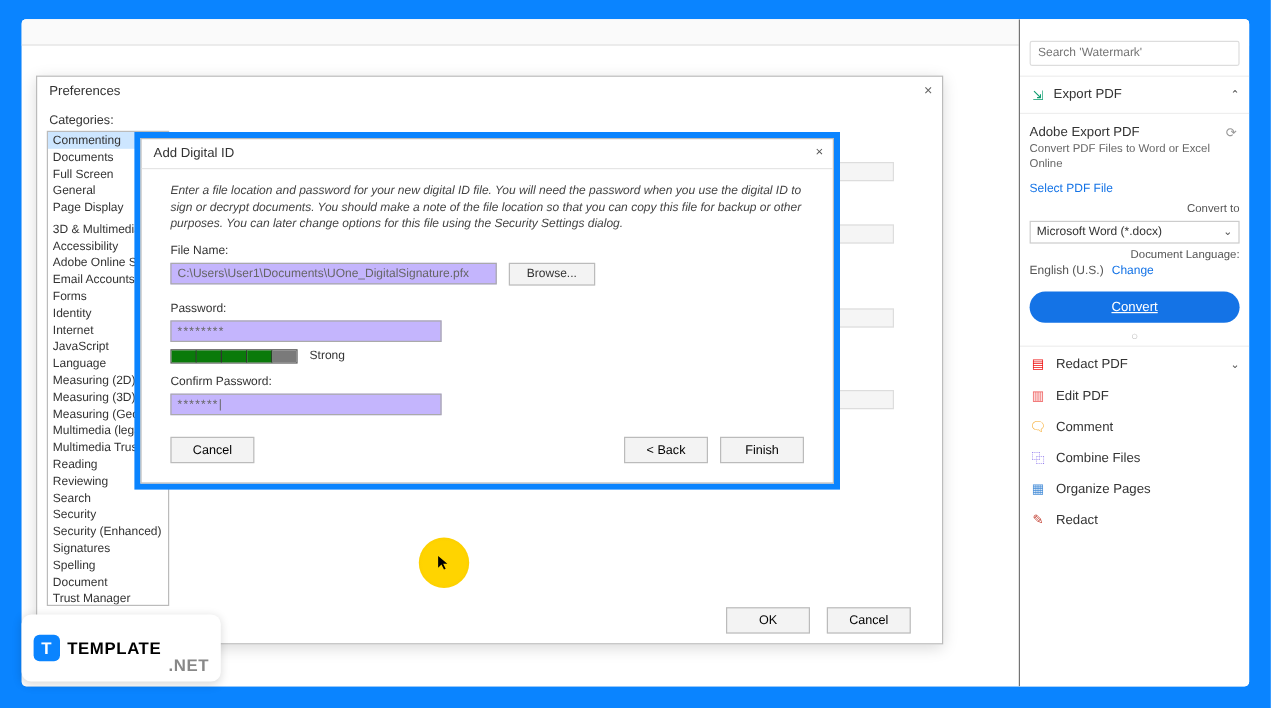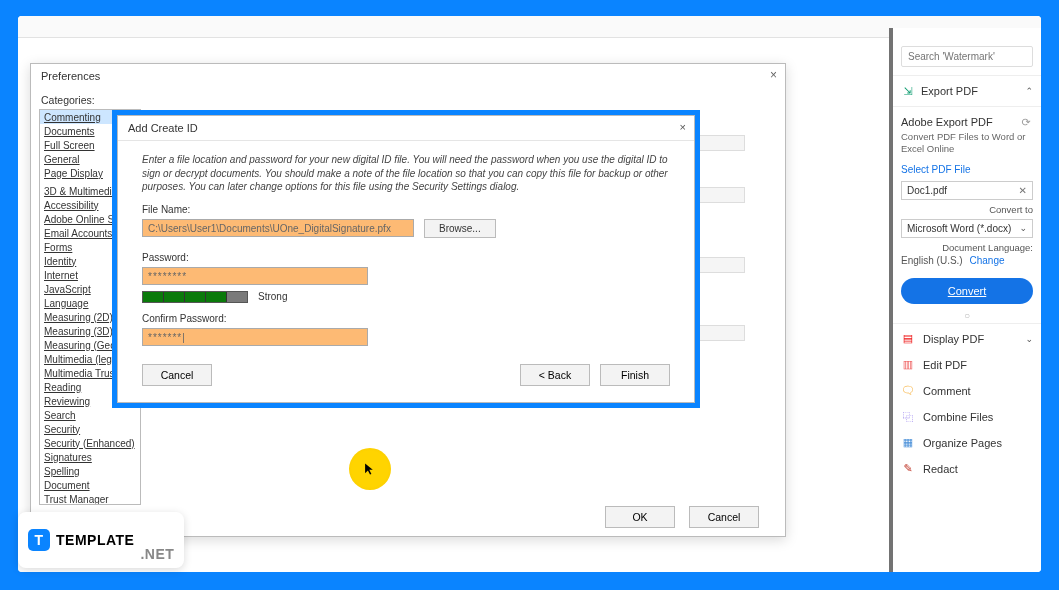--- a/index.html
+++ b/index.html
@@ -1,20 +1,20 @@
 <!DOCTYPE html>
 <html><head>
 <meta charset="utf-8">
 <style>
 * { box-sizing: border-box; margin: 0; padding: 0; font-family: "Segoe UI", Tahoma, sans-serif; }
 body { width: 1059px; height: 590px; background: #0a84ff; position: relative; overflow: hidden; }
 .stage { position: absolute; left: 18px; top: 16px; right: 18px; bottom: 18px; background: #f0f0f0; border-radius: 4px; overflow: hidden; }
 .app-bg { position: absolute; inset: 0; background: #fff; }
 .toolbar-top { height: 22px; background: #fafafa; border-bottom: 1px solid #e2e2e2; }
-.right-panel { position: absolute; right: 0; top: 12px; bottom: 0; width: 152px; background: #fff; border-left: 4px solid #737373; font-size: 10px; color: #333; }
+.right-panel { position: absolute; right: 0; top: 0; bottom: 0; width: 192px; background: #fff; border-left: 1px solid #737373; font-size: 10px; color: #333; }
 .rp-search { margin: 18px 8px 8px 8px; }
 .rp-search input { width: 100%; padding: 4px 6px; border: 1px solid #ddd; border-radius: 2px; font-size: 10px; color: #888; }
 .rp-hr { border: none; border-top: 1px solid #eee; margin: 2px 0; }
 .rp-section { padding: 6px 8px; display: flex; align-items: center; gap: 6px; font-size: 11px; }
 .rp-section.expand { justify-content: space-between; }
 .rp-title { font-weight: 400; color: #333; }
 .rp-sub { padding: 2px 8px 6px 8px; color: #666; font-size: 9.5px; line-height: 1.3; }
 .rp-link { color: #1473e6; font-size: 10px; padding: 2px 8px; cursor: pointer; }
 .rp-field { margin: 4px 8px; }
 .rp-input { width: 100%; border: 1px solid #ccc; padding: 3px 5px; font-size: 10px; display: flex; justify-content: space-between; align-items: center; background: #fff; }
@@ -31,37 +31,37 @@
 .ico-organize { color: #4a90d9; }
 .ico-redact { color: #c0392b; }
 .ico-refresh { color: #999; font-size: 11px; }
 
 .pref-dialog { position: absolute; left: 12px; top: 47px; width: 756px; height: 474px; background: #fff; border: 1px solid #bbb; box-shadow: 0 3px 12px rgba(0,0,0,.15); }
 .pref-title { padding: 6px 10px; font-size: 11px; color: #333; position: relative; }
 .pref-close { position: absolute; right: 8px; top: 4px; font-size: 12px; color: #666; cursor: pointer; }
 .pref-body { display: flex; height: calc(100% - 60px); }
 .pref-cat-label { font-size: 10.5px; padding: 6px 10px 3px 10px; color: #333; }
 .pref-cat-list { width: 102px; border: 1px solid #bbb; margin: 0 0 0 8px; height: 396px; overflow: hidden; background: #fff; font-size: 10px; }
-.pref-cat-list div { padding: 1.5px 4px; color: #333; white-space: nowrap; cursor: pointer; text-decoration: underline; }
+.pref-cat-list div { padding: 1.5px 4px; color: #333; white-space: nowrap; cursor: pointer; }
 .pref-cat-list div.sel { background: #cde6ff; }
 .pref-cat-list .spacer { height: 4px; padding: 0; }
 .pref-right { flex: 1; position: relative; }
 .ghost-btn { position: absolute; width: 50px; height: 16px; background: #f5f5f5; border: 1px solid #ddd; }
 .pref-footer { position: absolute; bottom: 8px; right: 26px; display: flex; gap: 14px; }
 .win-btn { min-width: 70px; padding: 4px 14px; background: #f3f3f3; border: 1px solid #bbb; font-size: 10.5px; text-align: center; cursor: pointer; }
 
 .digid-wrap { position: absolute; left: 94px; top: 94px; width: 588px; background: #0a84ff; padding: 5px; }
 .digid-dialog { background: #fff; border: 1px solid #bbb; position: relative; }
 .digid-title { padding: 6px 10px; font-size: 11px; color: #333; border-bottom: 1px solid #e5e5e5; position: relative; }
 .digid-close { position: absolute; right: 8px; top: 5px; font-size: 11px; color: #555; cursor: pointer; }
 .digid-body { padding: 12px 24px 8px 24px; font-size: 10px; color: #333; }
 .digid-desc { font-size: 10px; color: #444; line-height: 1.35; margin-bottom: 10px; font-style: italic; }
 .fld-label { font-size: 10px; margin-top: 8px; margin-bottom: 4px; }
 .fld-row { display: flex; gap: 10px; align-items: center; }
-.fld-input { flex: 0 0 272px; border: 1px solid #aaa; padding: 3px 5px; font-size: 10px; color: #666; background: #fdba74; height: 18px; }
+.fld-input { flex: 0 0 272px; border: 1px solid #aaa; padding: 3px 5px; font-size: 10px; color: #666; background: #c4b5fd; height: 18px; }
 .fld-input.pwd { flex: 0 0 226px; letter-spacing: 1px; }
 .browse-btn { padding: 3px 14px; background: #f3f3f3; border: 1px solid #bbb; font-size: 10px; cursor: pointer; }
 .strength { display: flex; align-items: center; gap: 10px; margin-top: 6px; }
 .strength-bar { display: flex; width: 106px; height: 12px; border: 1px solid #555; }
 .seg { flex: 1; border-right: 1px solid #333; }
 .seg:last-child { border-right: none; }
 .seg.green { background: #0a7a0a; }
 .seg.grey { background: #7a7a7a; }
 .strength-label { font-size: 10px; font-weight: normal; }
 .digid-footer { display: flex; justify-content: space-between; padding: 10px 24px 16px 24px; }
@@ -93,44 +93,38 @@
         </span>
         <span class="chev">⌃</span>
       </div>
       <hr class="rp-hr">
       <div class="rp-section expand" style="padding-bottom:0">
         <span class="rp-title">Adobe Export PDF</span>
         <span class="ico ico-refresh">⟳</span>
       </div>
       <div class="rp-sub">Convert PDF Files to Word or Excel Online</div>
       <div class="rp-link">Select PDF File</div>
-      <div class="rp-field">
-        <div class="rp-input">
-          <span>Doc1.pdf</span>
-          <span style="color:#777;cursor:pointer;">✕</span>
-        </div>
-      </div>
       <div class="rp-label">Convert to</div>
       <div class="rp-field">
         <div class="rp-input">
           <span>Microsoft Word (*.docx)</span>
           <span class="chev">⌄</span>
         </div>
       </div>
       <div class="rp-label">Document Language:</div>
       <div style="padding:0 8px 4px 8px;font-size:10px;color:#555;">
         <span>English (U.S.)</span>
         <span class="rp-link" style="padding:0 0 0 4px;display:inline">Change</span>
       </div>
       <div class="rp-convert-btn">Convert</div>
       <div style="text-align:center;color:#bbb;margin-top:-2px">○</div>
       <hr class="rp-hr">
       <div class="rp-list-item">
         <span class="ico ico-create">▤</span>
-        <span>Display PDF</span>
+        <span>Redact PDF</span>
         <span class="chev" style="margin-left:auto">⌄</span>
       </div>
       <div class="rp-list-item">
         <span class="ico ico-edit">▥</span>
         <span>Edit PDF</span>
       </div>
       <div class="rp-list-item">
         <span class="ico ico-comment">🗨</span>
         <span>Comment</span>
       </div>
@@ -195,21 +189,21 @@
       </div>
       <div class="pref-footer">
         <div class="win-btn">OK</div>
         <div class="win-btn">Cancel</div>
       </div>
     </div>
 
     <div class="digid-wrap">
       <div class="digid-dialog">
         <div class="digid-title">
-          <span>Add Create ID</span>
+          <span>Add Digital ID</span>
           <span class="digid-close">×</span>
         </div>
         <div class="digid-body">
           <div class="digid-desc">Enter a file location and password for your new digital ID file. You will need the password when you use the digital ID to sign or decrypt documents. You should make a note of the file location so that you can copy this file for backup or other purposes. You can later change options for this file using the Security Settings dialog.</div>
 
           <div class="fld-label">File Name:</div>
           <div class="fld-row">
             <div class="fld-input">C:\Users\User1\Documents\UOne_DigitalSignature.pfx</div>
             <div class="browse-btn">Browse...</div>
           </div>

